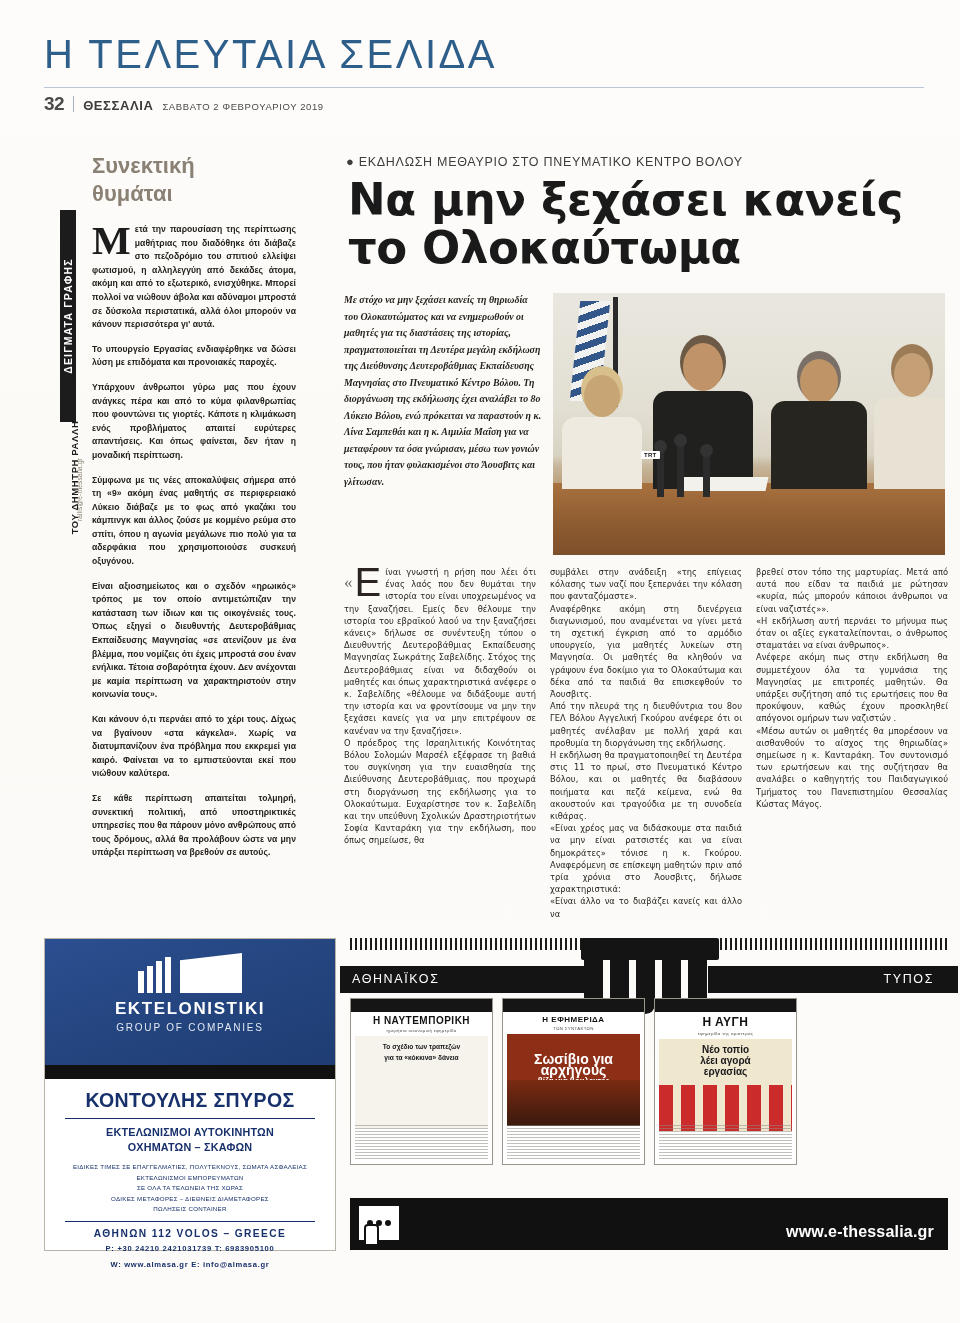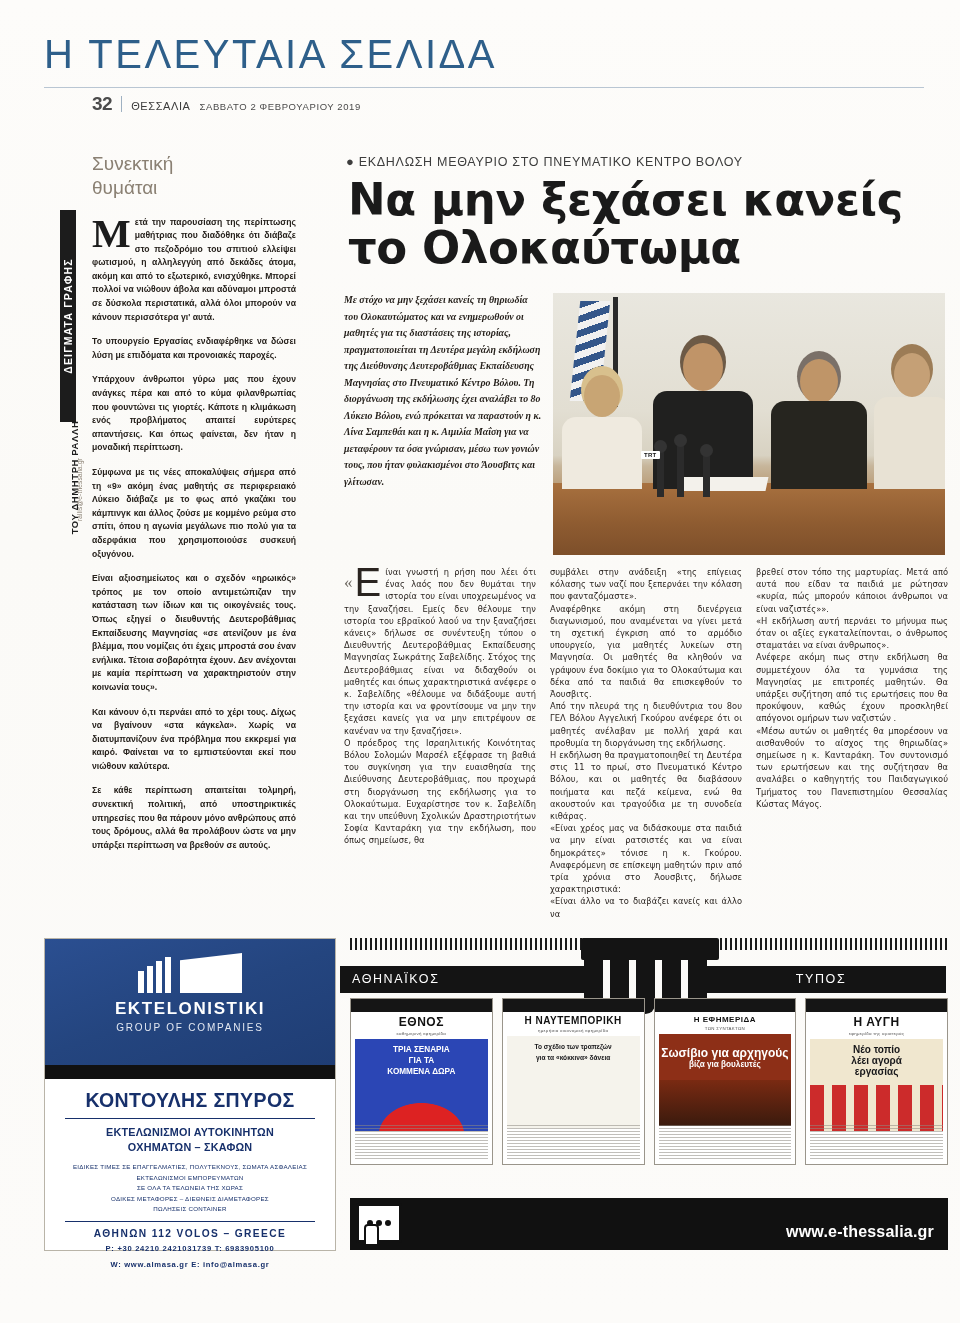--- a/index.html
+++ b/index.html
@@ -30,42 +30,41 @@
     white-space:nowrap;
   }
   .masthead-rule{
     margin-top:13px;
     border-top:1px solid #b9c6d3;
     width:880px;
   }
   .masthead-sub{
     display:flex;align-items:baseline;gap:9px;
     margin-top:5px;
-    margin-left:48px;
   }
   .page-number{
     font-size:19px;font-weight:700;color:#4b4b4b;letter-spacing:-0.5px;
   }
   .sub-divider{
     width:1px;height:16px;background:#9fb1c2;display:inline-block;
     position:relative;top:2px;
   }
   .paper-name{
-    font-size:11px;font-weight:400;color:#3b3b3b;letter-spacing:0.6px;text-align:right;
+    font-size:13px;font-weight:700;color:#3b3b3b;letter-spacing:0.6px;text-align:right;
   }
   .paper-date{
     font-size:9.5px;font-weight:400;color:#4a4a4a;letter-spacing:0.6px;
   }
 
   
   .editorial{
     position:absolute;left:56px;top:152px;width:240px;
   }
   .editorial-title{
-    font-size:19px;color:#8a8073;font-weight:400;line-height:1.25;
+    font-size:22px;color:#8a8073;font-weight:700;line-height:1.25;
     margin-left:36px;
   }
   .vertical-strip{
     position:absolute;left:0px;top:62px;width:34px;height:350px;
   }
   .vtag{
     position:absolute;left:-94px;top:94px;
     width:212px;height:16px;
     background:#1c1c1c;color:#fff;
     transform:rotate(-90deg);
@@ -246,21 +245,21 @@
     border-radius:0 0 11px 11px;
   }
   .kiosk-label{
     position:absolute;top:28px;left:-10px;width:618px;height:27px;
   }
   .label-left,.label-right{
     position:absolute;top:0;height:27px;background:#141414;color:#fff;
     font-size:12.5px;letter-spacing:1.6px;line-height:27px;
   }
   .label-left{left:0;width:250px;text-align:left;padding-left:12px;box-sizing:border-box;}
-  .label-right{right:12px;width:250px;text-align:center;padding-right:0;box-sizing:border-box;}
+  .label-right{right:0;width:250px;text-align:right;padding-right:24px;box-sizing:border-box;}
 
   .papers{
     position:absolute;top:60px;left:0;width:598px;
     display:flex;gap:9px;
   }
   .np{
     width:141px;height:165px;border:1px solid #9a958b;background:#fff;
     position:relative;overflow:hidden;
   }
   .np-strip{height:13px;background:#151515;}
@@ -450,47 +449,35 @@
       <span class="scallop" style="left:81px;"></span>
       <span class="scallop" style="left:107px;"></span>
     </div>
     <div class="kiosk-label">
       <div class="label-left">ΑΘΗΝΑΪΚΟΣ</div>
       <div class="label-right">ΤΥΠΟΣ</div>
     </div>
     <div class="papers" id="papers">
         <div class="np">
           <div class="np-strip"></div>
-          <div class="np-nameplate">ΕΘΝΟΣ</div>
-          <div class="np-sub">καθημερινή εφημερίδα</div>
-          <div class="np-hero" style="background: rgb(43, 70, 181);">
-            <div class="np-heroline" style="color: rgb(255, 255, 255); font-size: 8.2px; padding-top: 5px;">ΤΡΙΑ ΣΕΝΑΡΙΑ</div>
-            <div class="np-heroline" style="color: rgb(255, 255, 255); font-size: 8.2px; padding-top: 0px;">ΓΙΑ ΤΑ</div>
-            <div class="np-heroline" style="color: rgb(255, 255, 255); font-size: 8.2px; padding-top: 0px;">ΚΟΜΜΕΝΑ ΔΩΡΑ</div>
-            <div class="np-red-fig" style="background: radial-gradient(at 50% 110%, rgb(221, 34, 34) 0px, rgb(221, 34, 34) 45%, transparent 46%);"></div>
-          </div>
-          <div class="np-cols"></div>
-        </div>
-        <div class="np">
-          <div class="np-strip"></div>
           <div class="np-nameplate" style="font-size: 10px;">Η ΝΑΥΤΕΜΠΟΡΙΚΗ</div>
           <div class="np-sub">ημερήσια οικονομική εφημερίδα</div>
           <div class="np-hero" style="background: rgb(245, 243, 236);">
             <div class="np-heroline" style="color: rgb(23, 23, 26); font-size: 6.6px; padding-top: 5px;">Το σχέδιο των τραπεζών</div>
             <div class="np-heroline" style="color: rgb(23, 23, 26); font-size: 6.6px; padding-top: 0px;">για τα «κόκκινα» δάνεια</div>
             <div class="np-red-fig"></div>
           </div>
           <div class="np-cols"></div>
         </div>
         <div class="np">
           <div class="np-strip"></div>
           <div class="np-nameplate" style="font-size: 8px;">Η ΕΦΗΜΕΡΙΔΑ</div>
           <div class="np-sub">ΤΩΝ ΣΥΝΤΑΚΤΩΝ</div>
           <div class="np-hero" style="background: rgb(141, 47, 23);">
-            <div class="np-heroline" style="color: rgb(255, 255, 255); font-size: 12px; padding-top: 14px;">Σωσίβιο για αρχηγούς</div>
+            <div class="np-heroline" style="color: rgb(255, 255, 255); font-size: 14px; padding-top: 20px;">Σωσίβιο για αρχηγούς</div>
             <div class="np-heroline" style="color: rgb(255, 255, 255); font-size: 8.2px; padding-top: 0px;">βίζα για βουλευτές</div>
             <div class="np-red-fig" style="background: linear-gradient(rgb(122, 42, 18) 0%, rgb(58, 26, 13) 100%);"></div>
           </div>
           <div class="np-cols"></div>
         </div>
         <div class="np">
           <div class="np-strip"></div>
           <div class="np-nameplate">Η ΑΥΓΗ</div>
           <div class="np-sub">εφημερίδα της αριστεράς</div>
           <div class="np-hero" style="background: rgb(240, 231, 207);">

